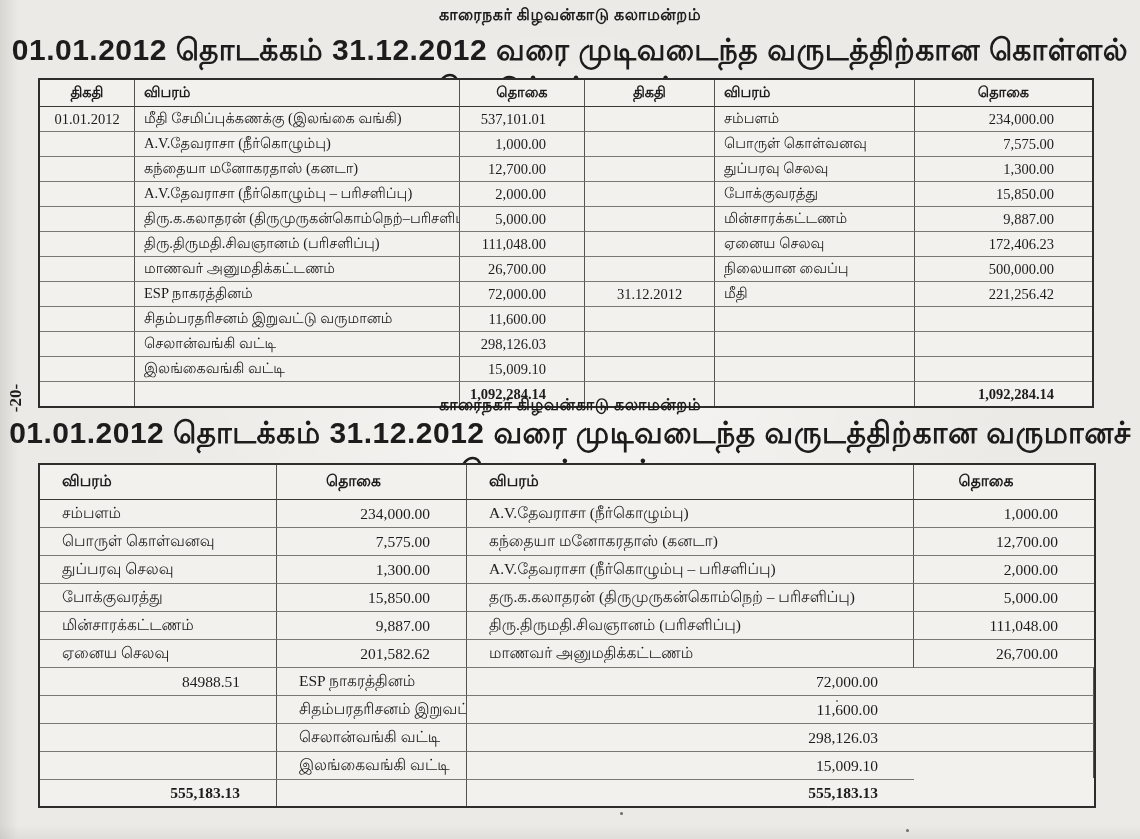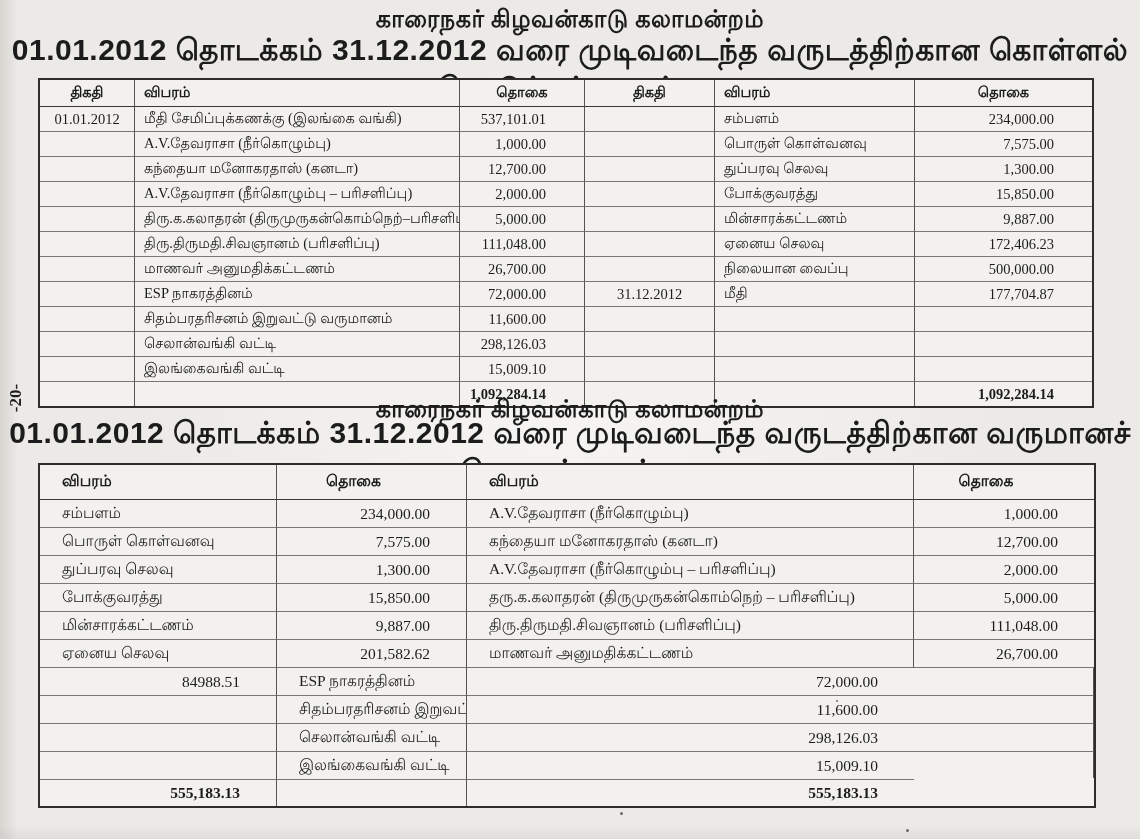--- a/index.html
+++ b/index.html
@@ -13,21 +13,21 @@
     position:absolute;inset:0;pointer-events:none;
     background:
       radial-gradient(ellipse at 50% 45%, rgba(255,255,255,0.55) 0%, rgba(255,255,255,0) 55%),
       linear-gradient(90deg, rgba(120,118,112,0.18) 0px, rgba(120,118,112,0) 18px),
       linear-gradient(0deg, rgba(120,118,112,0.10) 0px, rgba(120,118,112,0) 14px);
   }
   .title{
     position:absolute;left:0;width:100%;text-align:center;
     font-weight:bold;letter-spacing:0.5px;
   }
-  .title-sm{font-size:24px;}
+  .title-sm{font-size:16px;}
   .title-lg{font-size:30px;font-family:"Liberation Sans","DejaVu Sans",sans-serif;}
   .page-num{
     position:absolute;left:-14px;top:388px;width:60px;text-align:center;
     transform:rotate(-90deg);font-size:17px;font-weight:bold;
   }
   .acct-table{
     position:absolute;display:grid;
     background:#f2f1ed;
     border:2px solid #2e2d2b;
   }
@@ -117,21 +117,21 @@
     <div class="cell row-d c-details">மாணவர் அனுமதிக்கட்டணம்</div>
     <div class="cell row-d c-amount">26,700.00</div>
     <div class="cell row-d c-date"></div>
     <div class="cell row-d c-details">நிலையான வைப்பு</div>
     <div class="cell row-d c-amount last-col">500,000.00</div>
     <div class="cell row-d c-date"></div>
     <div class="cell row-d c-details">ESP நாகரத்தினம்</div>
     <div class="cell row-d c-amount">72,000.00</div>
     <div class="cell row-d c-date">31.12.2012</div>
     <div class="cell row-d c-details">மீதி</div>
-    <div class="cell row-d c-amount last-col">177,704.87</div>
+    <div class="cell row-d c-amount last-col">221,256.42</div>
     <div class="cell row-d c-date"></div>
     <div class="cell row-d c-details">சிதம்பரதரிசனம் இறுவட்டு வருமானம்</div>
     <div class="cell row-d c-amount">11,600.00</div>
     <div class="cell row-d c-date"></div>
     <div class="cell row-d c-details"></div>
     <div class="cell row-d c-amount last-col"></div>
     <div class="cell row-d c-date"></div>
     <div class="cell row-d c-details">செலான்வங்கி வட்டி</div>
     <div class="cell row-d c-amount">298,126.03</div>
     <div class="cell row-d c-date"></div>

